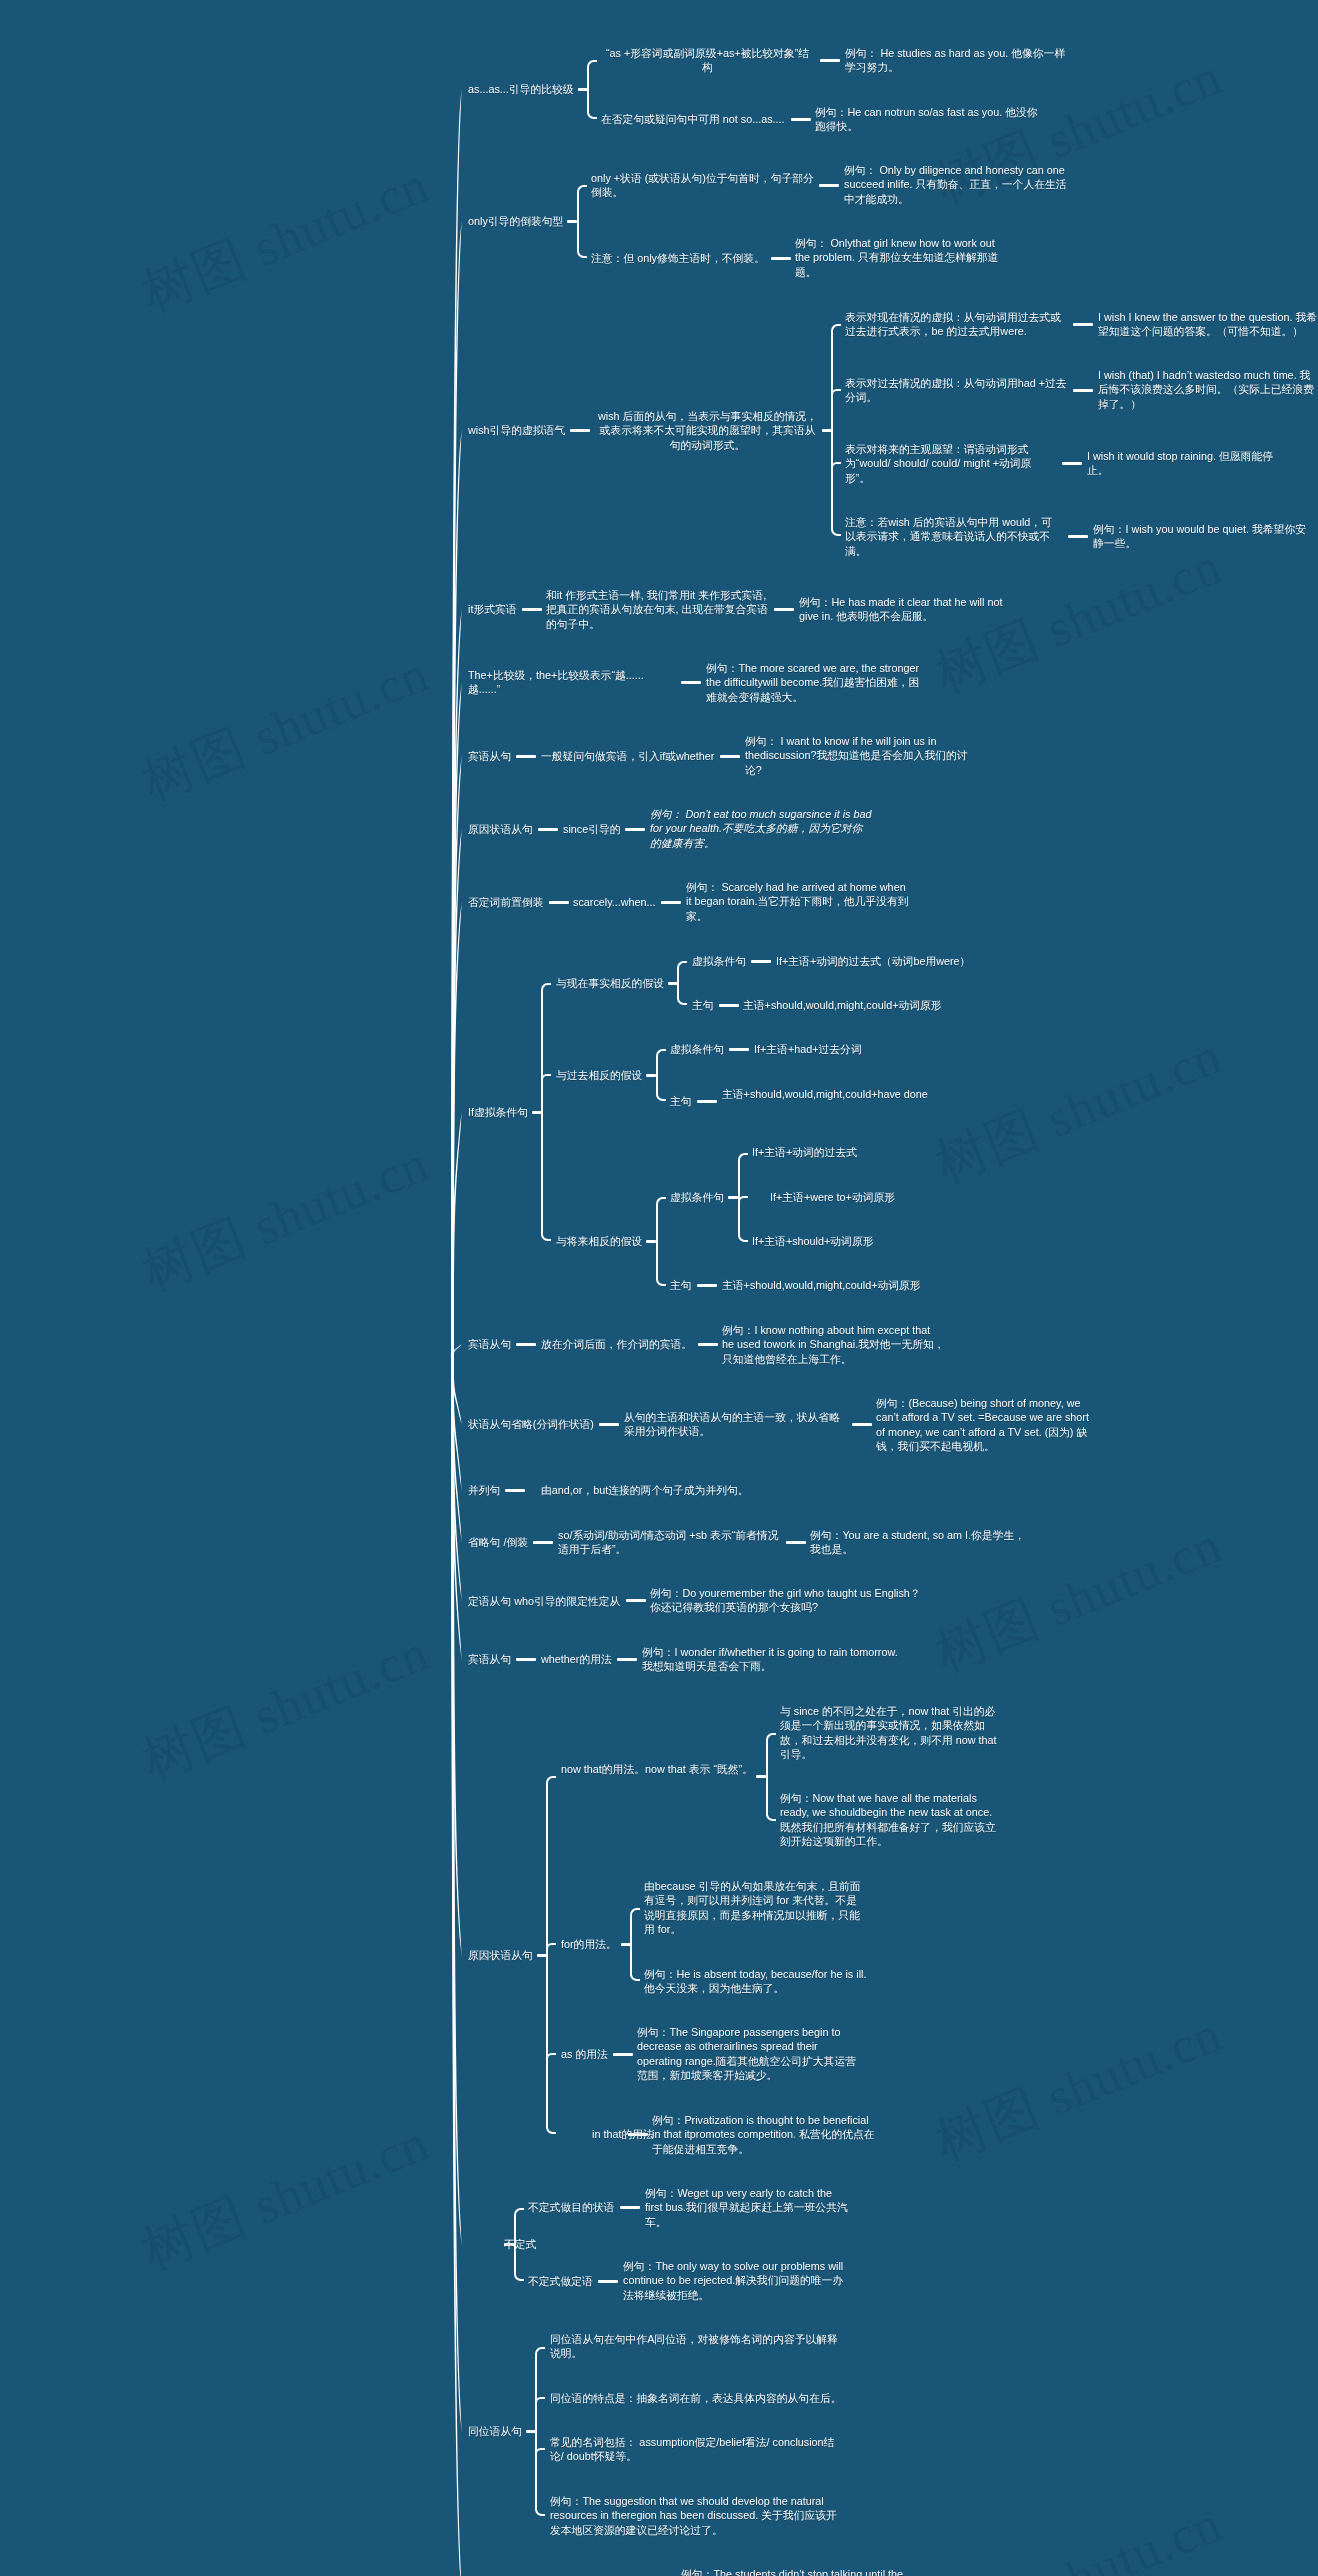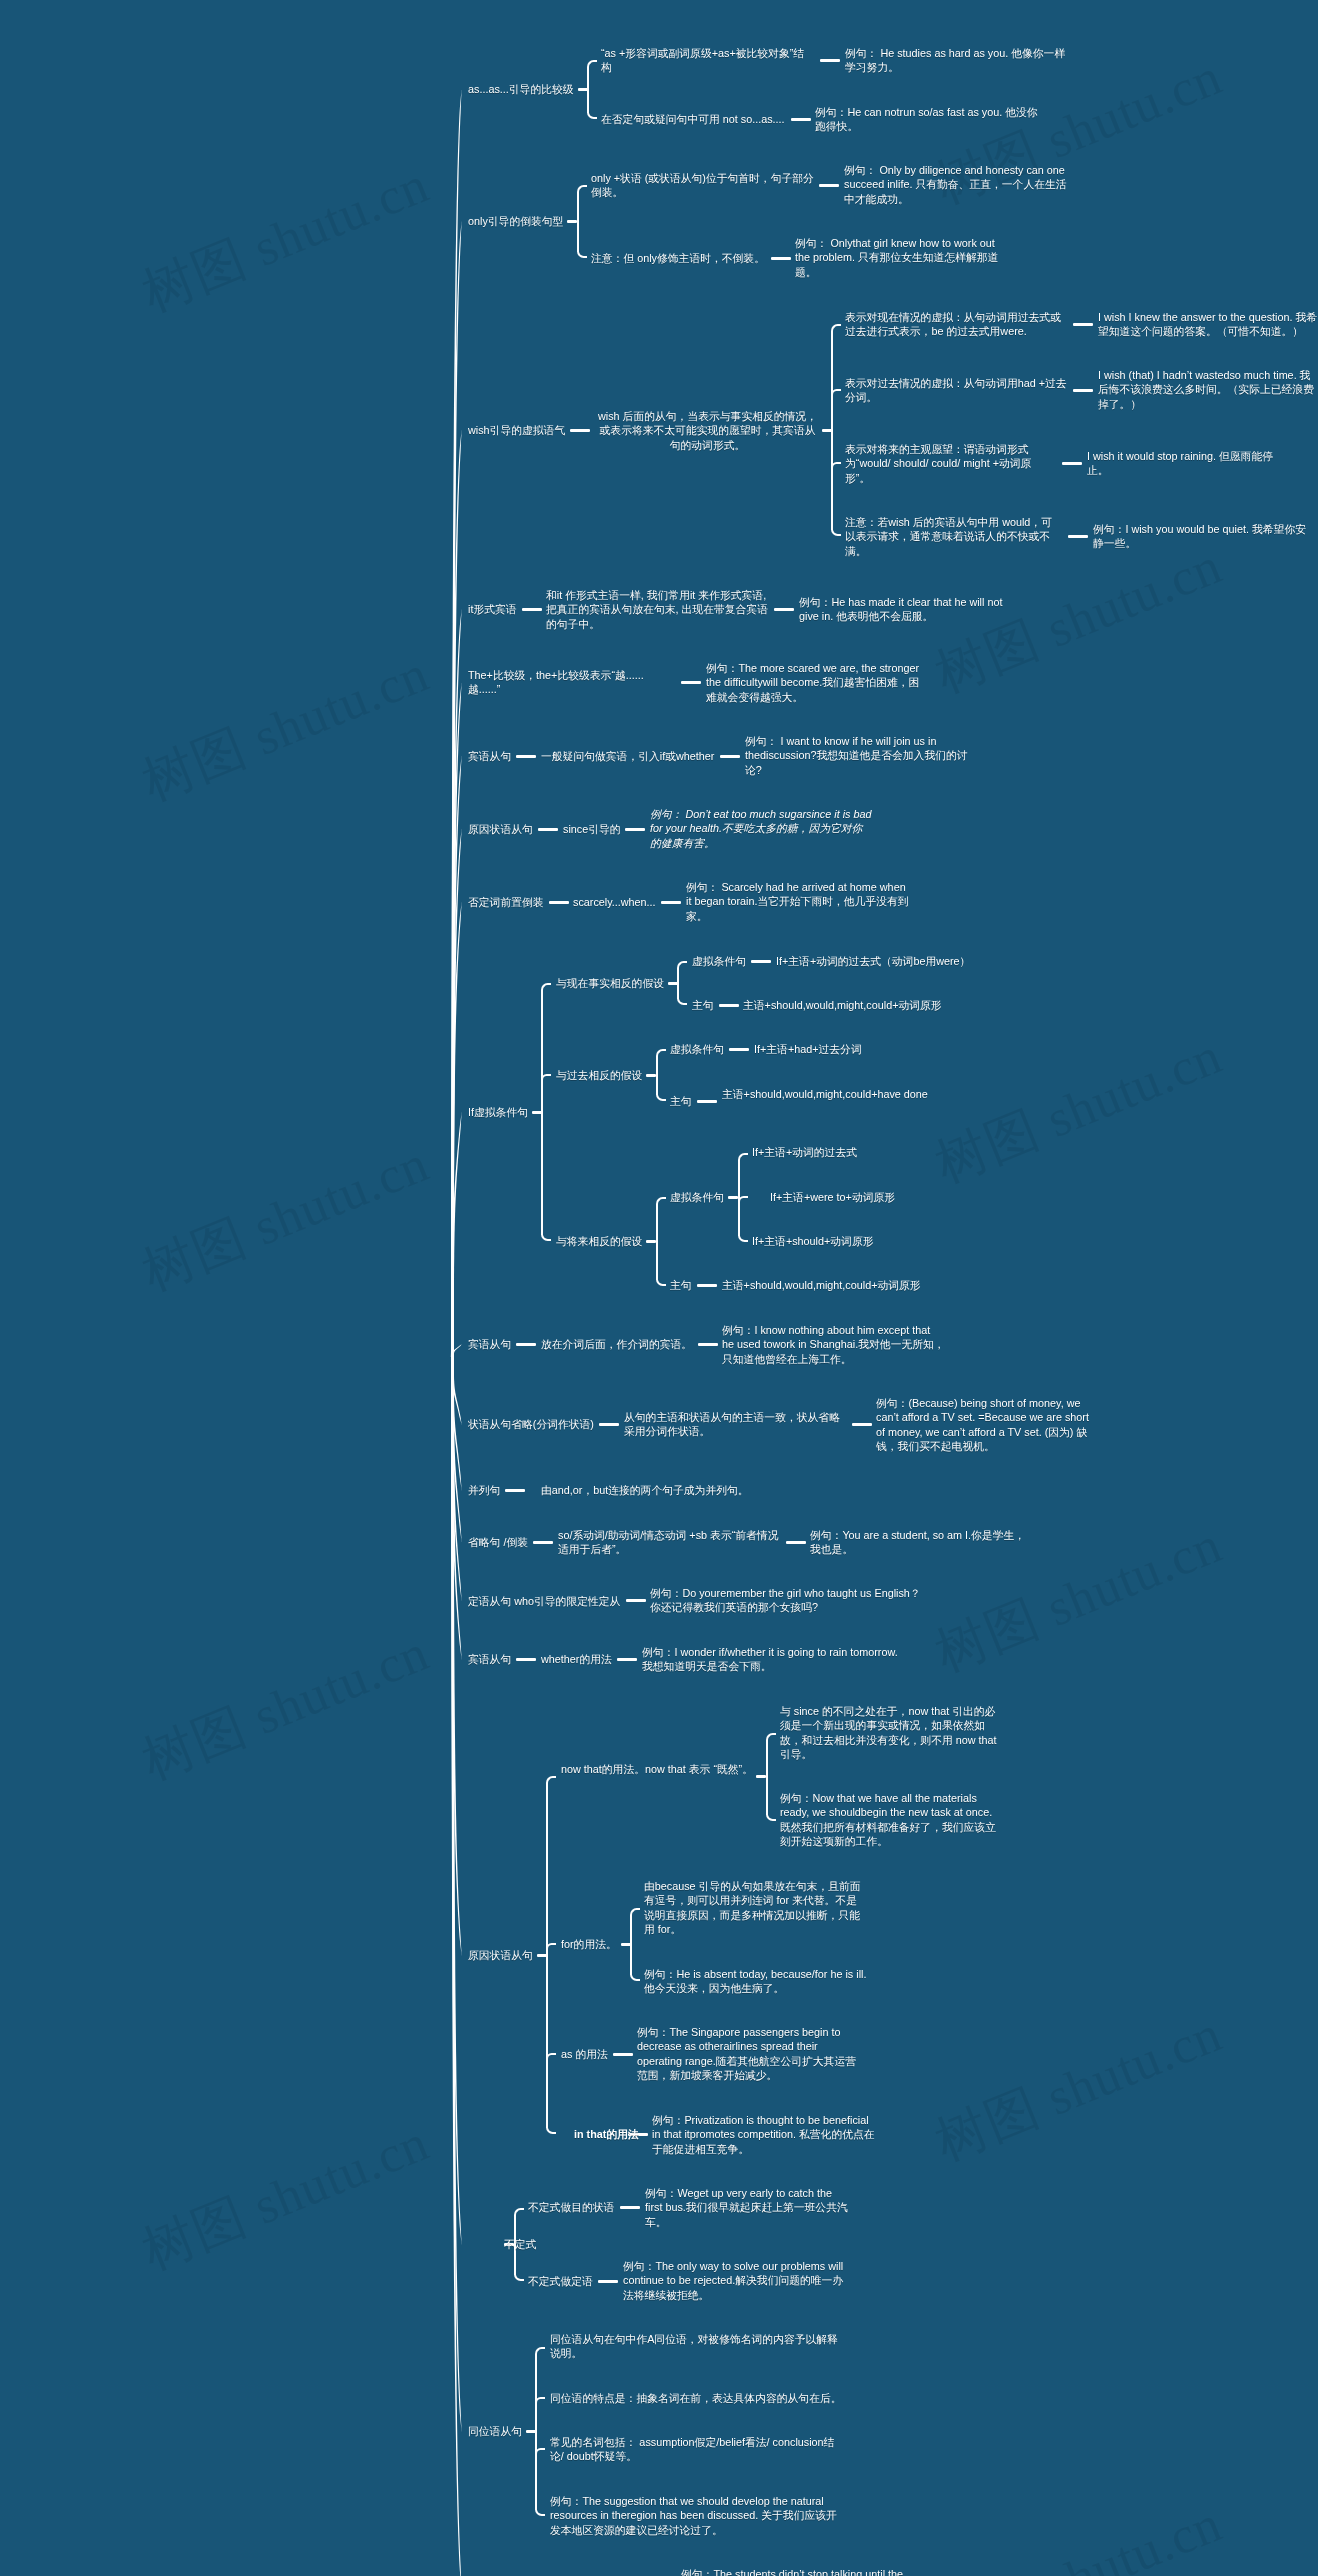--- a/index.html
+++ b/index.html
@@ -135,21 +135,21 @@
 <div class="brk" style="left:514px;top:2208px;width:10.3px;height:73px"></div>
 <div class="stub" style="left:504px;top:2243px;width:10.3px"></div>
 <div class="dash" style="left:620px;top:2206px"></div>
 <div class="dash" style="left:598px;top:2280px"></div>
 <div class="brk" style="left:535px;top:2347px;width:10.3px;height:169px"></div>
 <div class="stub" style="left:526px;top:2430px;width:10.3px"></div>
 <div class="hook" style="left:535px;top:2397px;width:10.3px;height:5.7px"></div>
 <div class="hook" style="left:535px;top:2448px;width:10.3px;height:5.7px"></div>
 
 <div class="lbl" style="left:468px;top:82px;white-space:nowrap;">as...as...引导的比较级</div>
-<div class="lbl" style="left:601px;top:46px;width:213px;">“as +形容词或副词原级+as+被比较对象”结构</div>
+<div class="lbl" style="left:601px;top:46px;width:213px;text-align:center;">“as +形容词或副词原级+as+被比较对象”结构</div>
 <div class="lbl" style="left:845px;top:46px;width:223px;">例句： He studies as hard as you. 他像你一样学习努力。</div>
 <div class="lbl" style="left:601px;top:112px;white-space:nowrap;">在否定句或疑问句中可用 not so...as....</div>
 <div class="lbl" style="left:815px;top:105px;width:223px;">例句：He can notrun so/as fast as you. 他没你跑得快。</div>
 <div class="lbl" style="left:468px;top:214px;white-space:nowrap;">only引导的倒装句型</div>
 <div class="lbl" style="left:591px;top:171px;width:223px;">only +状语 (或状语从句)位于句首时，句子部分倒装。</div>
 <div class="lbl" style="left:844px;top:163px;width:223px;">例句： Only by diligence and honesty can one succeed inlife. 只有勤奋、正直，一个人在生活中才能成功。</div>
 <div class="lbl" style="left:591px;top:251px;white-space:nowrap;">注意：但 only修饰主语时，不倒装。</div>
 <div class="lbl" style="left:795px;top:236px;width:217px;">例句： Onlythat girl knew how to work out the problem. 只有那位女生知道怎样解那道题。</div>
 <div class="lbl" style="left:468px;top:423px;white-space:nowrap;">wish引导的虚拟语气</div>
 <div class="lbl" style="left:596px;top:409px;width:223px;text-align:center;">wish 后面的从句，当表示与事实相反的情况，或表示将来不太可能实现的愿望时，其宾语从句的动词形式。</div>
@@ -211,21 +211,21 @@
 <div class="lbl" style="left:642px;top:1645px;width:263px;">例句：I wonder if/whether it is going to rain tomorrow. 我想知道明天是否会下雨。</div>
 <div class="lbl" style="left:468px;top:1948px;white-space:nowrap;">原因状语从句</div>
 <div class="lbl" style="left:561px;top:1762px;width:192px;">now that的用法。now that 表示 “既然”。</div>
 <div class="lbl" style="left:780px;top:1704px;width:223px;">与 since 的不同之处在于，now that 引出的必须是一个新出现的事实或情况，如果依然如故，和过去相比并没有变化，则不用 now that 引导。</div>
 <div class="lbl" style="left:780px;top:1791px;width:223px;">例句：Now that we have all the materials ready, we shouldbegin the new task at once.既然我们把所有材料都准备好了，我们应该立刻开始这项新的工作。</div>
 <div class="lbl" style="left:561px;top:1937px;white-space:nowrap;">for的用法。</div>
 <div class="lbl" style="left:644px;top:1879px;width:223px;">由because 引导的从句如果放在句末，且前面有逗号，则可以用并列连词 for 来代替。不是说明直接原因，而是多种情况加以推断，只能用 for。</div>
 <div class="lbl" style="left:644px;top:1967px;width:223px;">例句：He is absent today, because/for he is ill. 他今天没来，因为他生病了。</div>
 <div class="lbl" style="left:561px;top:2047px;white-space:nowrap;">as 的用法</div>
 <div class="lbl" style="left:637px;top:2025px;width:223px;">例句：The Singapore passengers begin to decrease as otherairlines spread their operating range.随着其他航空公司扩大其运营范围，新加坡乘客开始减少。</div>
-<div class="lbl" style="left:574px;top:2127px;white-space:nowrap;font-weight:bold;">in that的用法</div>
+<div class="lbl" style="left:592px;top:2127px;white-space:nowrap;">in that的用法</div>
 <div class="lbl" style="left:652px;top:2113px;width:223px;">例句：Privatization is thought to be beneficial in that itpromotes competition. 私营化的优点在于能促进相互竞争。</div>
 <div class="lbl" style="left:468px;top:2237px;white-space:nowrap;margin-left:36px;">不定式</div>
 <div class="lbl" style="left:528px;top:2200px;white-space:nowrap;">不定式做目的状语</div>
 <div class="lbl" style="left:645px;top:2186px;width:207px;">例句：Weget up very early to catch the first bus.我们很早就起床赶上第一班公共汽车。</div>
 <div class="lbl" style="left:528px;top:2274px;white-space:nowrap;">不定式做定语</div>
 <div class="lbl" style="left:623px;top:2259px;width:223px;">例句：The only way to solve our problems will continue to be rejected.解决我们问题的唯一办法将继续被拒绝。</div>
 <div class="lbl" style="left:468px;top:2424px;white-space:nowrap;">同位语从句</div>
 <div class="lbl" style="left:550px;top:2332px;width:294px;">同位语从句在句中作A同位语，对被修饰名词的内容予以解释说明。</div>
 <div class="lbl" style="left:550px;top:2391px;width:294px;">同位语的特点是：抽象名词在前，表达具体内容的从句在后。</div>
 <div class="lbl" style="left:550px;top:2435px;width:294px;">常见的名词包括： assumption假定/belief看法/ conclusion结论/ doubt怀疑等。</div>

